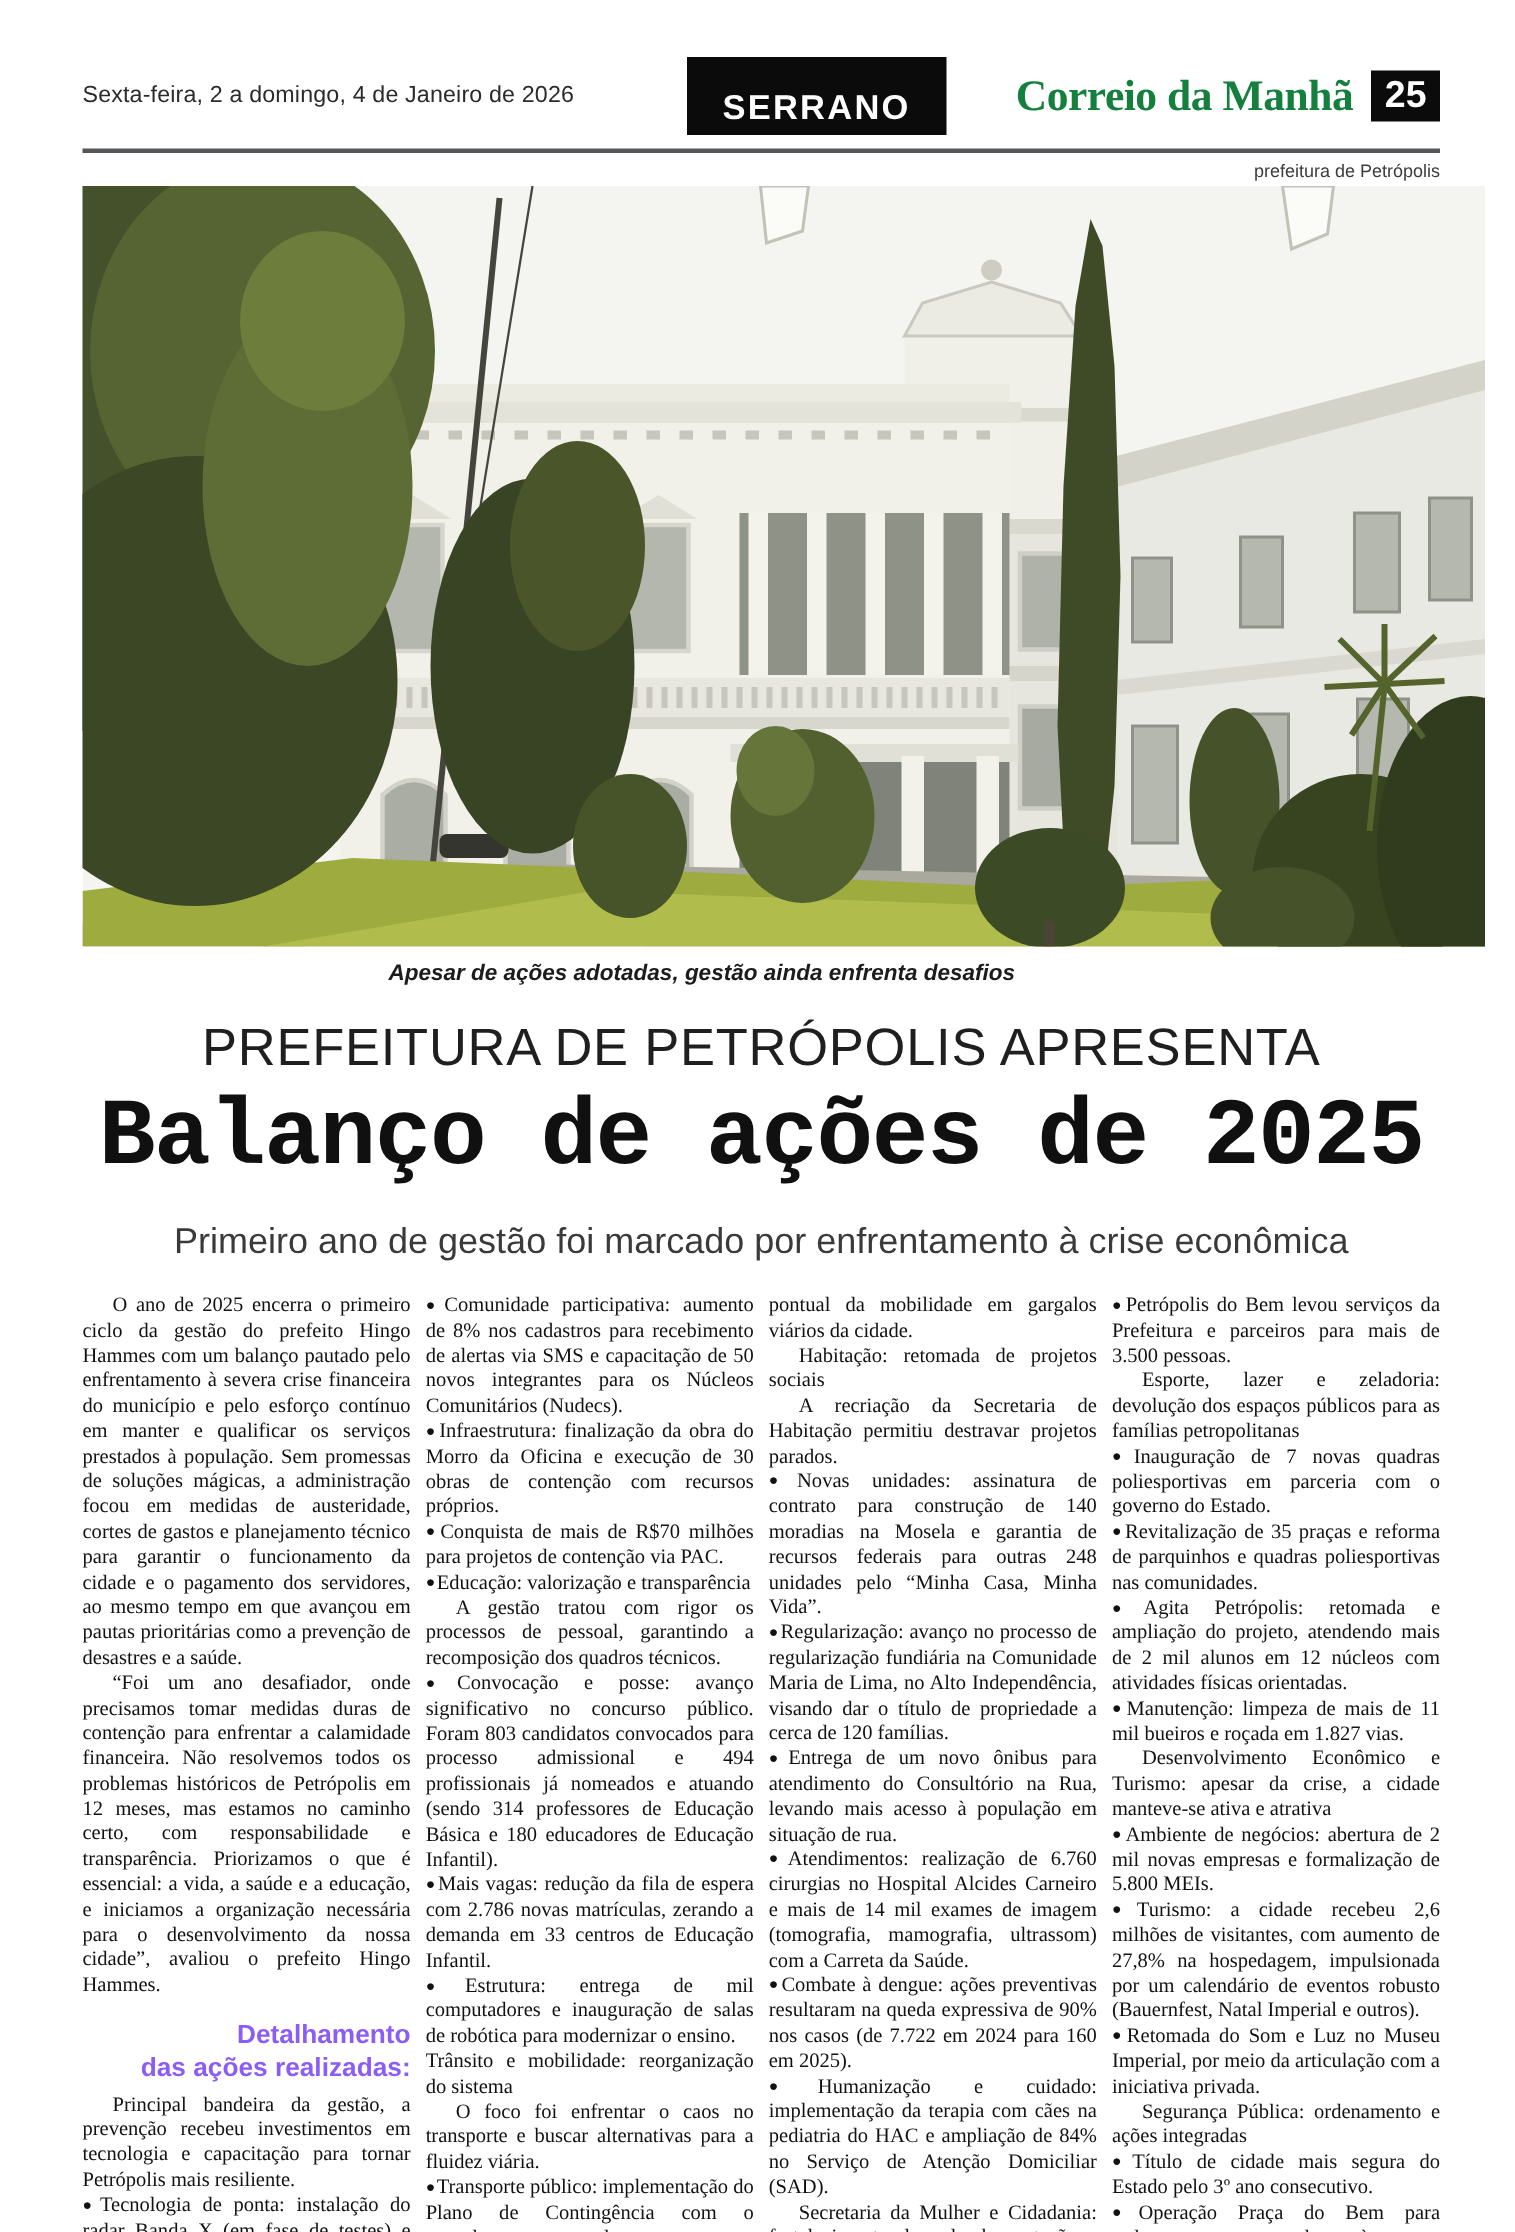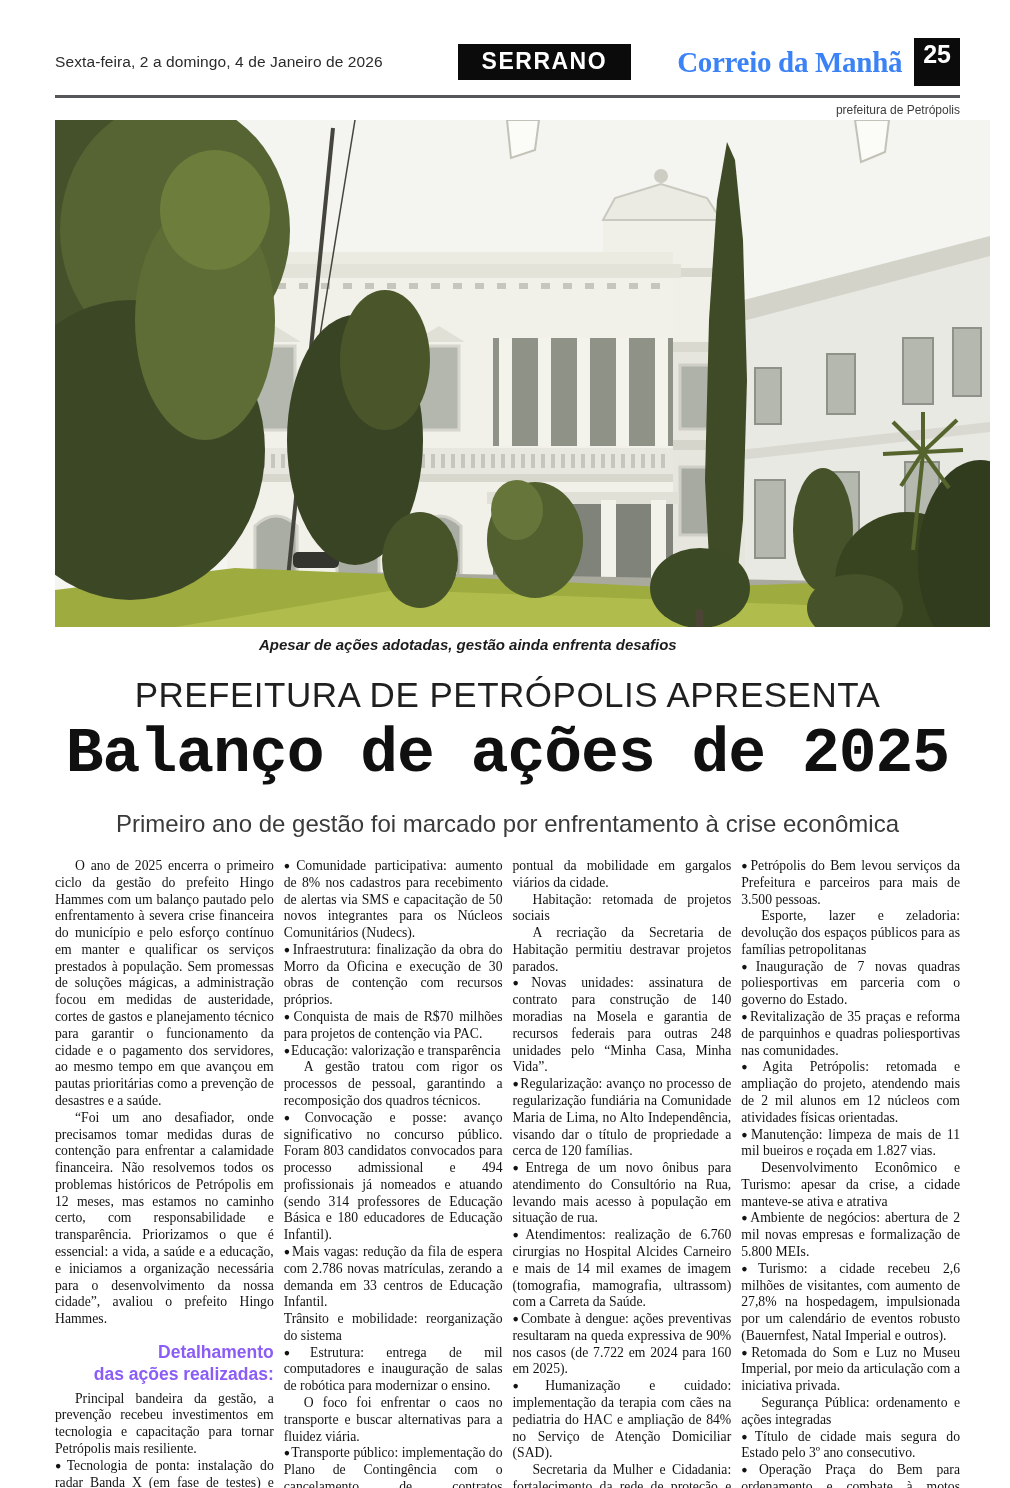--- a/index.html
+++ b/index.html
@@ -20,33 +20,33 @@
     padding-bottom:9px;
     border-bottom:3px solid #55565a;
   }
   .date{
     font-size:15.5px;color:#2b2b2b;letter-spacing:.1px;
   }
   .section-box{
     margin-left:auto;
     background:#0b0b0b;color:#ffffff;
     font-weight:700;font-size:23px;letter-spacing:1.5px;
-    padding:4px 24px 5px;
+    padding:20px 24px 5px;
   }
   .masthead{
     margin-left:46px;
     font-family:"Liberation Serif",serif;
-    font-weight:700;font-size:29px;color:#3b82f6;
+    font-weight:700;font-size:29px;color:#15803d;
     letter-spacing:-.3px;
   }
   .pagenum-box{
     margin-left:12px;
     background:#0b0b0b;color:#ffffff;
     font-weight:700;font-size:25px;
-    padding:2px 9px 17px;
+    padding:2px 9px 3px;
   }
   
   .credit{
     margin-top:5px;
     text-align:right;
     font-size:12px;color:#3c3c3c;
   }
   .photo{margin:3px 0 0;padding:0;line-height:0;}
   .caption{
     margin:9px 0 0 204px;
@@ -289,22 +289,22 @@
           <div class="blk blk-bullet">Tecnologia de ponta: instalação do radar Banda X (em fase de testes) e realização de simulados com a tecnologia CellBroadcast (alerta direto no celular) no Vila Felipe.</div>
         </div>
       <div class="col">
           <div class="blk blk-bullet">Comunidade participativa: aumento de 8% nos cadastros para recebimento de alertas via SMS e capacitação de 50 novos integrantes para os Núcleos Comunitários (Nudecs).</div>
           <div class="blk blk-bullet">Infraestrutura: finalização da obra do Morro da Oficina e execução de 30 obras de contenção com recursos próprios.</div>
           <div class="blk blk-bullet">Conquista de mais de R$70 milhões para projetos de contenção via PAC.</div>
           <div class="blk blk-bullet">Educação: valorização e transparência</div>
           <div class="blk blk-indent">A gestão tratou com rigor os processos de pessoal, garantindo a recomposição dos quadros técnicos.</div>
           <div class="blk blk-bullet">Convocação e posse: avanço significativo no concurso público. Foram 803 candidatos convocados para processo admissional e 494 profissionais já nomeados e atuando (sendo 314 professores de Educação Básica e 180 educadores de Educação Infantil).</div>
           <div class="blk blk-bullet">Mais vagas: redução da fila de espera com 2.786 novas matrículas, zerando a demanda em 33 centros de Educação Infantil.</div>
+          <div class="blk blk-bullet">Estrutura: entrega de mil computadores e inauguração de salas de robótica para modernizar o ensino.</div>
           <div class="blk blk-flush">Trânsito e mobilidade: reorganização do sistema</div>
-          <div class="blk blk-bullet">Estrutura: entrega de mil computadores e inauguração de salas de robótica para modernizar o ensino.</div>
           <div class="blk blk-indent">O foco foi enfrentar o caos no transporte e buscar alternativas para a fluidez viária.</div>
           <div class="blk blk-bullet">Transporte público: implementação do Plano de Contingência com o cancelamento de contratos emergenciais precários e a entrada de novas operadoras sob regras mais rígidas.</div>
         </div>
       <div class="col">
           <div class="blk blk-flush">pontual da mobilidade em gargalos viários da cidade.</div>
           <div class="blk blk-indent">Habitação: retomada de projetos sociais</div>
           <div class="blk blk-indent">A recriação da Secretaria de Habitação permitiu destravar projetos parados.</div>
           <div class="blk blk-bullet">Novas unidades: assinatura de contrato para construção de 140 moradias na Mosela e garantia de recursos federais para outras 248 unidades pelo “Minha Casa, Minha Vida”.</div>
           <div class="blk blk-bullet">Regularização: avanço no processo de regularização fundiária na Comunidade Maria de Lima, no Alto Independência, visando dar o título de propriedade a cerca de 120 famílias.</div>
           <div class="blk blk-bullet">Entrega de um novo ônibus para atendimento do Consultório na Rua, levando mais acesso à população em situação de rua.</div>

